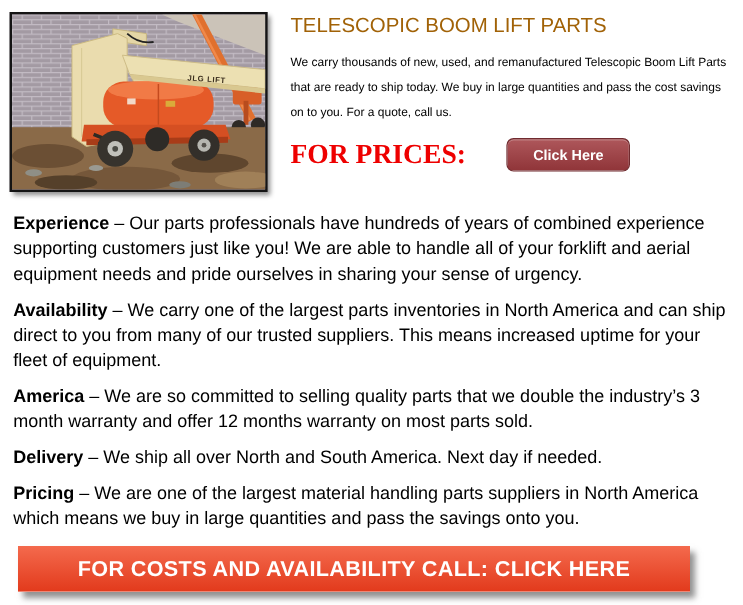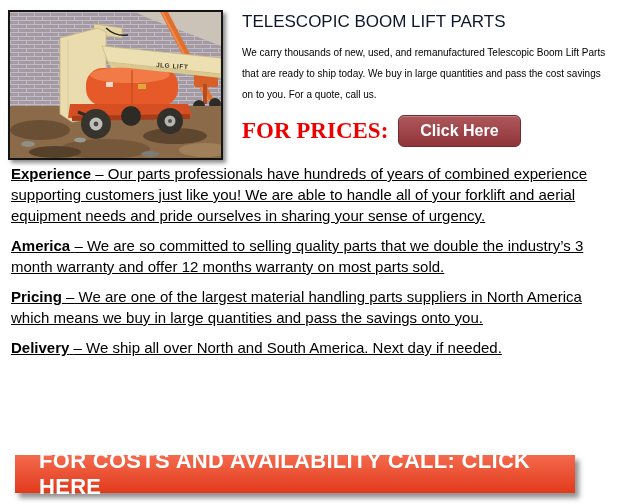--- a/index.html
+++ b/index.html
@@ -11,50 +11,49 @@
   
   .photo {
     position:absolute; left:8px; top:10px; width:211px; height:146px;
     border:2px solid #141414; box-shadow:3px 3px 4px rgba(0,0,0,.45);
     background:#a39aa3;
   }
   .photo svg { display:block; }
 
   
   .right-col { position:absolute; left:242px; top:12px; width:370px; }
-  .page-title { font-size:17px; font-weight:400; margin:0 0 10px 0; color:#0f172a; }
+  .page-title { font-size:17px; font-weight:400; margin:0 0 10px 0; color:#a16207; }
   .intro { font-size:10px; line-height:21px; margin:0; }
-  .prices-row { margin-top:10px; display:flex; align-items:center; gap:10px; }
+  .prices-row { margin-top:10px; display:flex; align-items:center; gap:34px; }
   .for-prices {
     font-family:"Liberation Serif", serif; font-weight:700;
     color:#ee0000; font-size:23px; white-space:nowrap;
   }
   .click-here {
     display:inline-block; background:linear-gradient(#ae575b,#903539);
-    color:#fff; font-weight:700; font-size:16px; padding:6px 21px;
+    color:#fff; font-weight:700; font-size:12px; padding:6px 21px;
     border-radius:6px; border:1px solid #702b2f; text-decoration:none;
     cursor:pointer; box-shadow:inset 0 1px 0 rgba(255,255,255,.25);
   }
 
   
-  .features { position:absolute; left:11px; top:163px; width:598px;text-decoration:underline; }
+  .features { position:absolute; left:11px; top:176px; width:598px; }
   .feature { font-size:15px; line-height:21px; margin:0 0 9px 0; }
   .feature .term { font-weight:700; }
 
   
   .banner {
     position:absolute; left:15px; top:455px; width:560px; height:38px;
     background:linear-gradient(#f46a4d,#e23a1c);
     box-shadow:4px 5px 5px rgba(110,110,110,.75);
     display:flex; align-items:center; justify-content:center; cursor:pointer;
   }
   .banner-label {
-    color:#ffffff; font-weight:700; font-size:22px; letter-spacing:.3px;
+    color:#ffffff; font-weight:700; font-size:18px; letter-spacing:.3px;
     text-decoration:none;
-    margin-left:24px;
   }
 </style>
 </head>
 <body>
 
 <div class="page">
 
   <div class="photo">
     <svg width="211" height="146" viewBox="0 0 211 146">
       <defs>
@@ -140,22 +139,23 @@
     <h1 class="page-title">TELESCOPIC BOOM LIFT PARTS</h1>
     <p class="intro">We carry thousands of new, used, and remanufactured  Telescopic Boom Lift Parts that are ready to ship today.  We buy in large quantities and pass the cost savings on to you. For a quote, call us.</p>
     <div class="prices-row">
       <span class="for-prices">FOR PRICES:</span>
       <a class="click-here" href="#">Click Here</a>
     </div>
   </div>
 
   <div class="features">
     <p class="feature"><span class="term">Experience</span> <span>– Our parts professionals have hundreds of years of combined experience supporting customers just like you!  We are able to handle all of your forklift and aerial equipment needs and pride ourselves in sharing your sense of urgency.</span></p>
+    <p class="feature"><span class="term">Availability</span> <span>– We carry one of the largest parts inventories in North America and can ship direct to you from many of our trusted suppliers.  This means increased uptime for your fleet of equipment.</span></p>
     <p class="feature"><span class="term">America</span> <span>– We are so committed to selling quality parts that we double the industry’s 3 month warranty and offer 12 months warranty on most parts sold.</span></p>
+    <p class="feature"><span class="term">Delivery</span> <span>– We ship all over North and South America.  Next day if needed.</span></p>
     <p class="feature"><span class="term">Pricing</span> <span>– We are one of the largest material handling parts suppliers in North America which means we buy in large quantities and pass the savings onto you.</span></p>
-    <p class="feature"><span class="term">Delivery</span> <span>– We ship all over North and South America.  Next day if needed.</span></p>
   </div>
 
   <div class="banner">
     <a class="banner-label" href="#">FOR COSTS AND AVAILABILITY CALL: CLICK HERE</a>
   </div>
 
 </div>
 
 </body></html>

